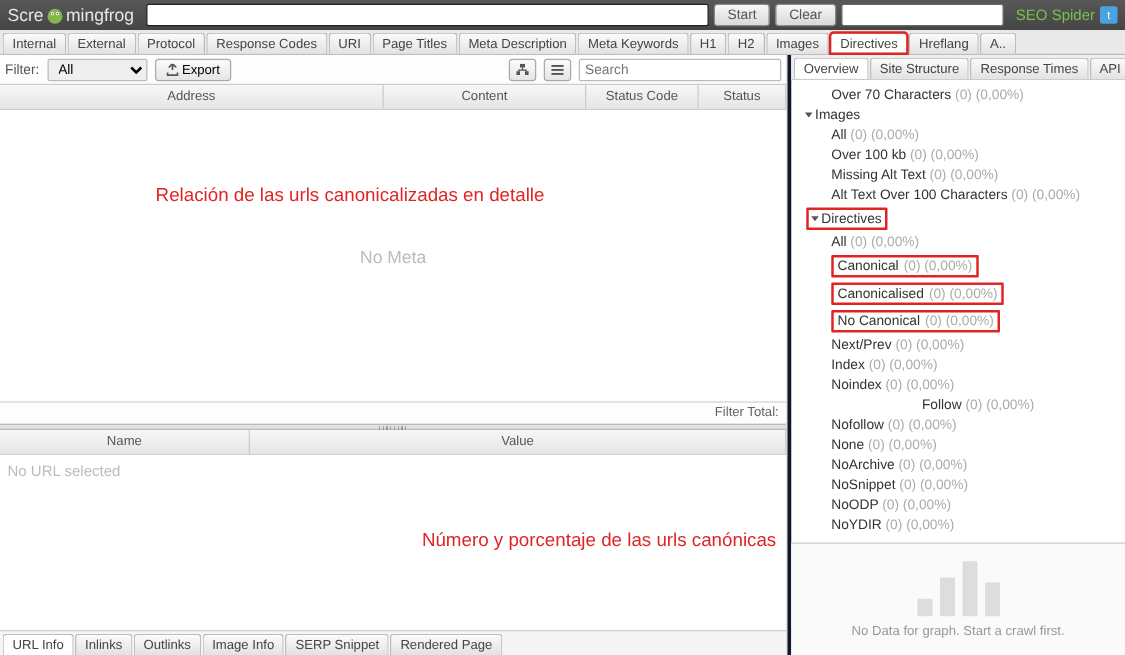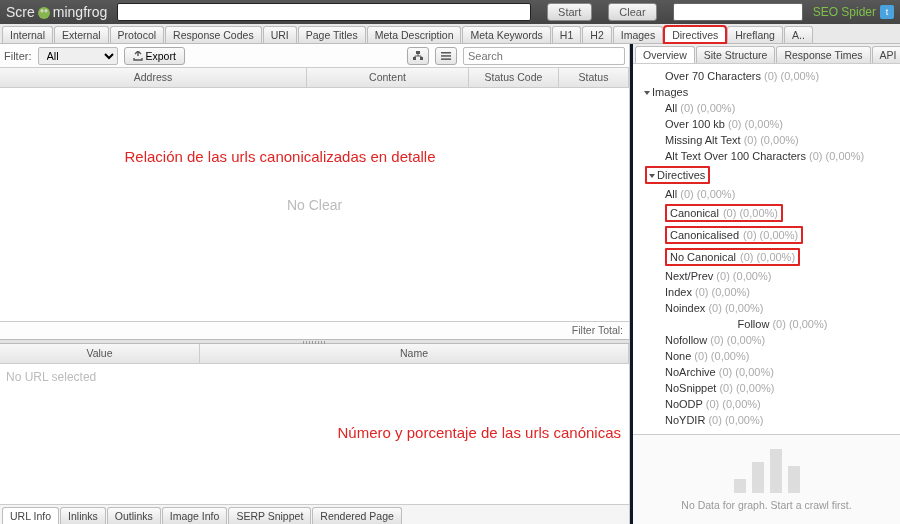--- a/index.html
+++ b/index.html
@@ -2,21 +2,21 @@
 <html><head>
 <meta charset="utf-8">
 <style>
   * { box-sizing: border-box; margin: 0; padding: 0; }
   body { font-family: Arial, Helvetica, sans-serif; font-size: 11px; color: #333; background: #fff; overflow: hidden; }
   .app { width: 900px; height: 524px; display: flex; flex-direction: column; }
   
   .topbar { height: 24px; background: linear-gradient(#585858,#454545); display: flex; align-items: center; padding: 0 6px; color: #ddd; }
   .brand { display: flex; align-items: flex-end; gap: 2px; font-size: 14px; color: #e8e8e8; }
   .brand svg { vertical-align: middle; }
-  .topsearch { flex: 1; display: flex; align-items: flex-start; gap: 16px; margin: 0 10px; }
+  .topsearch { flex: 1; display: flex; align-items: flex-start; gap: 4px; margin: 0 10px; }
   .topsearch input.url { flex: 1; height: 18px; background: #fff; border: 1px solid #222; border-radius: 2px; padding: 0 4px; font-size: 11px; }
   .topbtn { height: 18px; padding: 0 10px; background: linear-gradient(#f7f7f7,#d9d9d9); border: 1px solid #888; border-radius: 3px; font-size: 11px; color: #555; cursor: pointer; }
   .topsearch input.proj { width: 130px; height: 18px; background: #fff; border: 1px solid #666; border-radius: 2px; padding: 0 4px; }
   .seo { margin-left: auto; display: flex; align-items: center; gap: 4px; font-size: 12px; color: #7dc04a; }
   .twitter { width: 14px; height: 14px; background: #4aa3df; border-radius: 2px; display: inline-flex; align-items: center; justify-content: center; color: #fff; font-size: 9px; }
   
   .tabrow { display: flex; border-bottom: 1px solid #bdbdbd; background: #e9e9e9; height: 20px; align-items: flex-end; padding-left: 2px; }
   .tab { padding: 2px 7px; border: 1px solid #bdbdbd; border-bottom: none; background: linear-gradient(#fbfbfb,#e2e2e2); border-radius: 3px 3px 0 0; font-size: 10.5px; color: #444; cursor: pointer; margin-right: 1px; white-space: nowrap; }
   .tab.active { background: #fff; font-weight: 500; }
   .tab.hi-red { outline: 2px solid #e02424; outline-offset: -1px; }
@@ -146,37 +146,37 @@
 
       <div class="gridhead grid1">
         <div class="gh-cell">Address</div>
         <div class="gh-cell">Content</div>
         <div class="gh-cell">Status Code</div>
         <div class="gh-cell">Status</div>
       </div>
 
       <div class="gridbody" style="position:relative;">
         <div class="annot" style="left:60px; top:60px; width:440px;">Relación de las urls canonicalizadas en detalle</div>
-        <div class="nodata">No Clear</div>
+        <div class="nodata">No Meta</div>
         <svg class="overlay">
           <defs>
               <marker id="ah" markerWidth="8" markerHeight="8" refX="6" refY="3" orient="auto">
                 <path d="M0,0 L6,3 L0,6 Z" fill="#e02424"></path>
               </marker>
             </defs>
           <line x1="360" y1="60" x2="500" y2="-30" stroke="#e02424" stroke-width="1.6" marker-end="url(#ah)"></line>
         </svg>
       </div>
 
       <div class="filtertotal">Filter Total:</div>
       <div class="hsplit"></div>
 
       <div class="gridhead grid2">
+        <div class="gh-cell">Name</div>
         <div class="gh-cell">Value</div>
-        <div class="gh-cell">Name</div>
       </div>
 
       <div class="gridbody" style="flex:0 0 140px; position:relative;">
         <div class="annot" style="right:8px; top:60px;">Número y porcentaje de las urls canónicas</div>
         <div class="nourl">No URL selected</div>
         <svg class="overlay">
           <line x1="560" y1="60" x2="625" y2="-100" stroke="#e02424" stroke-width="1.6" marker-end="url(#ah)"></line>
         </svg>
       </div>
 

